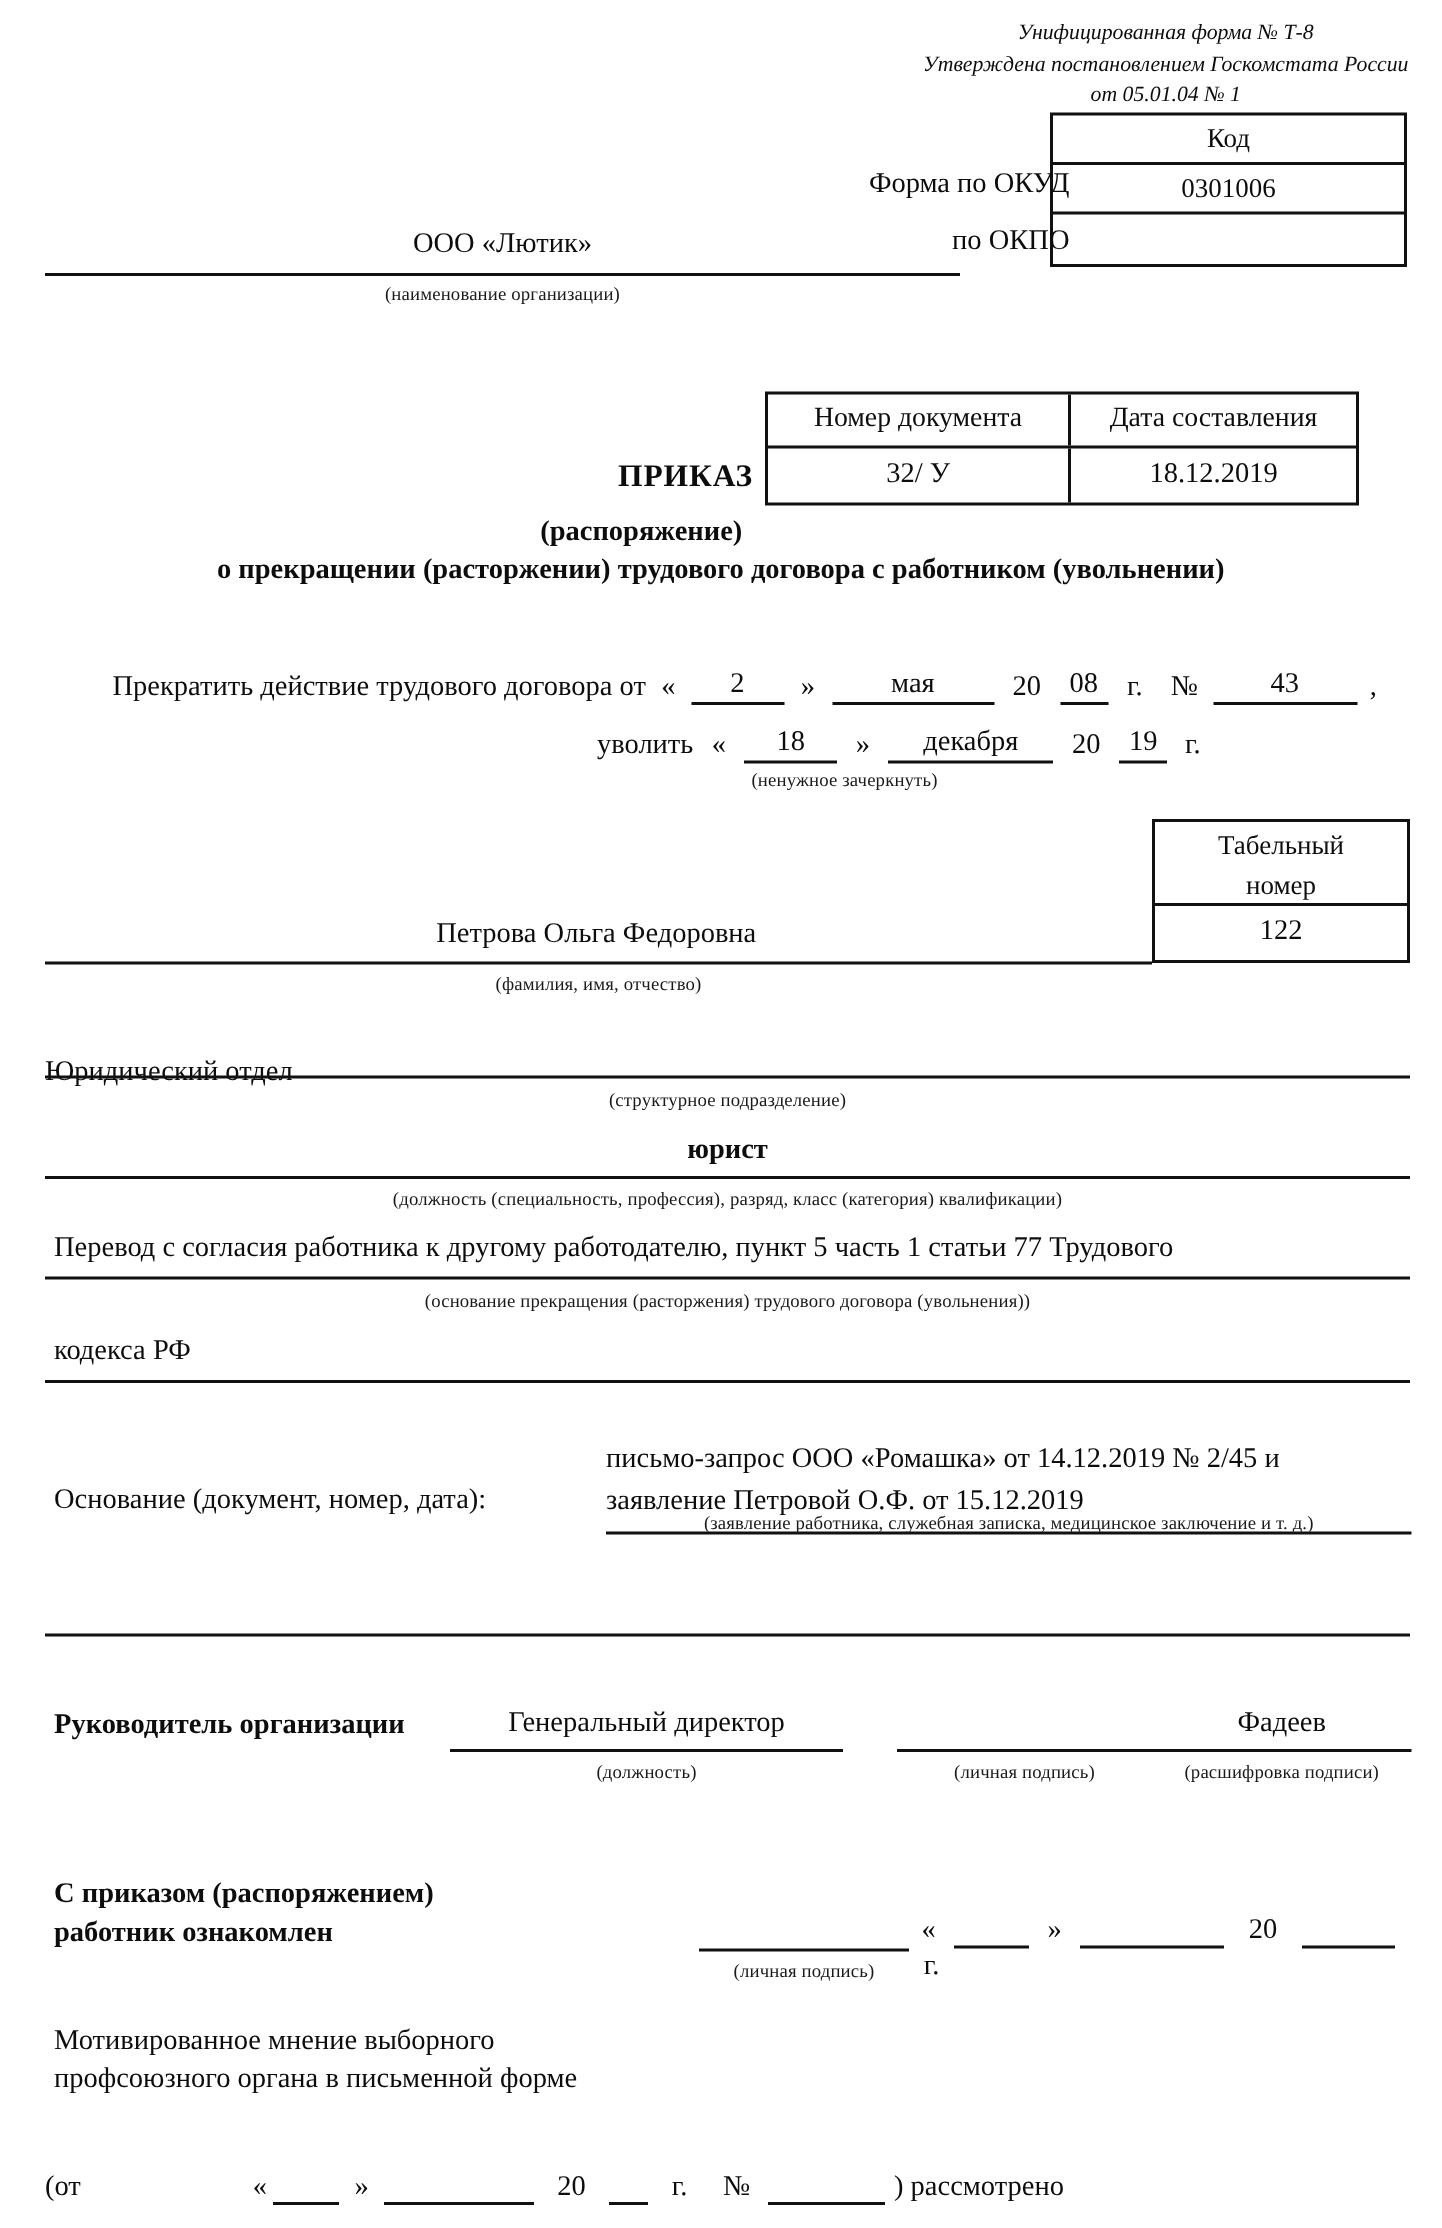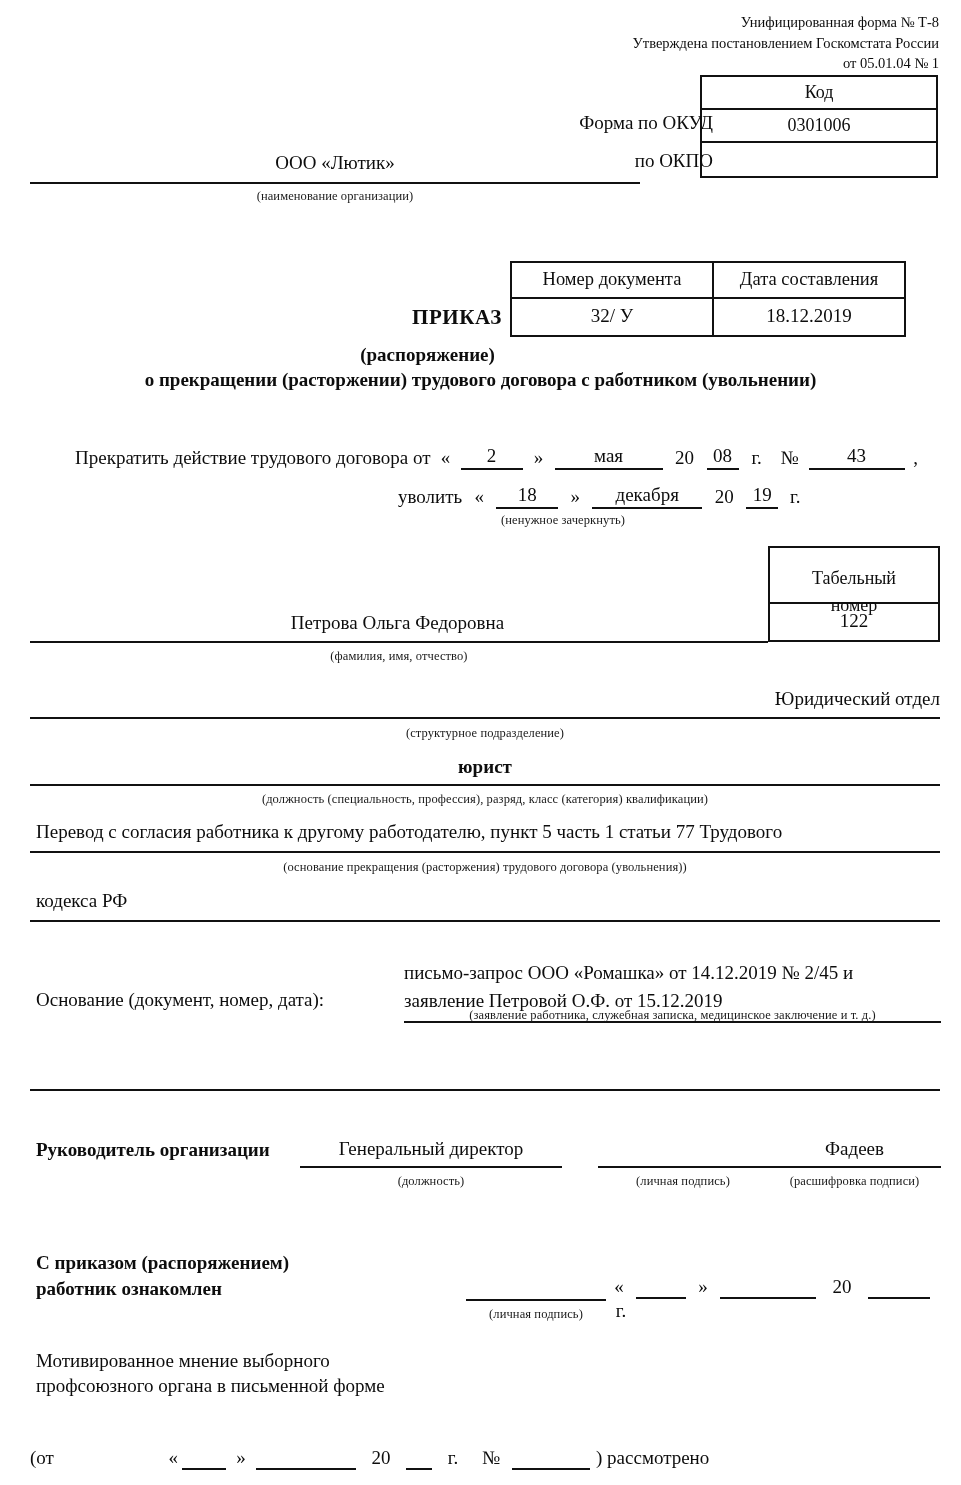--- a/index.html
+++ b/index.html
@@ -22,23 +22,24 @@
     font-size: 12.5px;
     text-align: center;
     color: #1a1a1a;
     letter-spacing: .1px;
   }
   .rule { background: #111; height: 2px; width: 100%; }
 
   
   .hdr {
     right: 22px; top: 12px;
-    text-align: right;
+    text-align: center;
     font-size: 14.5px;
     line-height: 1.42;
+    font-style: italic;
   }
 
   
   .codetable { left: 700px; top: 75px; width: 238px; border: 2px solid #111; }
   .codetable .cell {
     height: 33px; line-height: 31px;
     text-align: center; font-size: 18px;
     border-bottom: 2px solid #111;
   }
   .codetable .cell:last-child { border-bottom: none; }
@@ -69,28 +70,28 @@
   .ln1 { left: 75px; top: 444px; }
   .ln2 { left: 398px; top: 483px; }
   .fl { display: inline-block; text-align: center; border-bottom: 2px solid #111;
        font-size: 19px; line-height: 24px; vertical-align: bottom; }
   .nofl { display: inline-block; font-size: 19px; line-height: 24px; vertical-align: bottom; }
   .cap-cross { left: 398px; top: 513px; width: 330px; }
 
   
   .tabbox { left: 768px; top: 546px; width: 172px; border: 2px solid #111; }
   .tabbox .th { height: 56px; border-bottom: 2px solid #111; text-align: center;
-                font-size: 18px; line-height: 27px; padding-top: 17px; }
+                font-size: 18px; line-height: 27px; padding-top: 2px; }
   .tabbox .tv { height: 36px; line-height: 34px; text-align: center; font-size: 19px; }
 
   .fio      { left: 30px; top: 612px; width: 735px; text-align: center; font-size: 19px; }
   .fio-rule { left: 30px; top: 641px; width: 738px; }
   .fio-cap  { left: 30px; top: 649px; width: 738px; }
 
-  .dept      { left: 30px; top: 688px; width: 910px; text-align: right; font-size: 19px; }
+  .dept      { left: 30px; top: 704px; width: 910px; text-align: left; font-size: 19px; }
   .dept-rule { left: 30px; top: 717px; width: 910px; }
   .dept-cap  { left: 30px; top: 726px; width: 910px; }
 
   .pos      { left: 30px; top: 756px; width: 910px; text-align: center; font-size: 19px; font-weight: bold; }
   .pos-rule { left: 30px; top: 784px; width: 910px; }
   .pos-cap  { left: 30px; top: 792px; width: 910px; }
 
   .bas1      { left: 36px; top: 821px; width: 905px; font-size: 19px; }
   .bas1-rule { left: 30px; top: 851px; width: 910px; }
   .bas1-cap  { left: 30px; top: 860px; width: 910px; }

